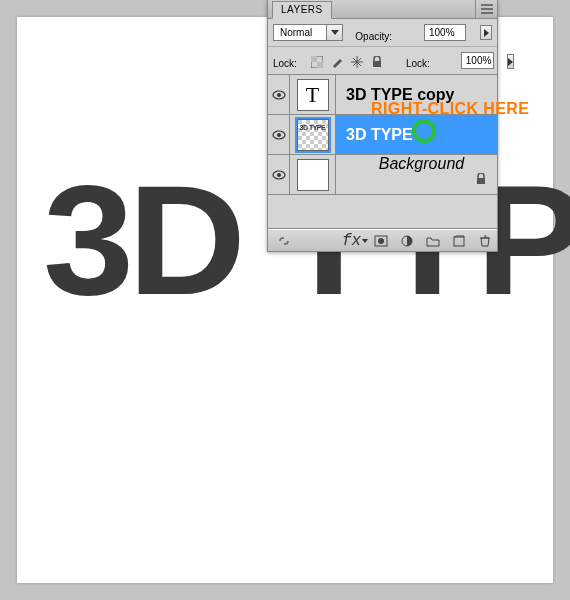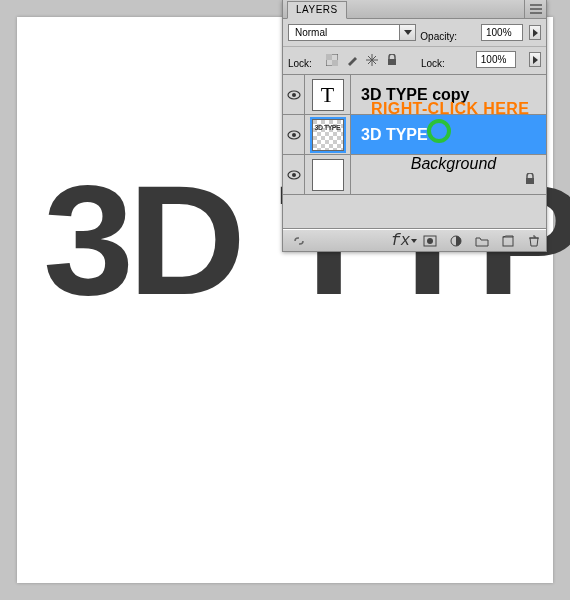--- a/index.html
+++ b/index.html
@@ -28,22 +28,22 @@
     letter-spacing: -6px;
     color: #393939;
     white-space: nowrap;
     transform: scaleX(1.05);
     transform-origin: left center;
   }
 
   
   .panel {
     position: absolute;
-    left: 282px; top: 0;
-    width: 265px;
+    left: 267px; top: 0;
+    width: 231px;
     background: #a3a3a3;
     border: 1px solid #888;
     border-top: none;
     box-shadow: 0 1px 4px rgba(0,0,0,.35);
     font-size: 10px;
     color: #000;
   }
   .panel-tab-row {
     display: flex;
     align-items: stretch;
@@ -66,21 +66,21 @@
     display: flex; align-items: center; justify-content: center;
     border-left: 1px solid #8a8a8a;
     color: #444;
   }
   .panel-menu-btn svg { width: 12px; height: 10px; }
 
   .ctrl-row {
     display: flex;
     align-items: center;
     padding: 4px 5px;
-    gap: 4px;
+    gap: 12px;
     background: #d5d5d5;
     border-bottom: 1px solid #b0b0b0;
   }
   .blend-mode {
     flex: 1;
     display: flex;
     background: #fff;
     border: 1px solid #7d7d7d;
     height: 17px;
     align-items: center;
@@ -97,21 +97,21 @@
     background:#fff; border:1px solid #7d7d7d; height:17px;
     padding: 0 2px 0 4px; width: 42px; margin-left: 20px;
   }
   .pct-arrow {
     width:12px;height:15px;margin-left:2px;
     background:linear-gradient(#f4f4f4,#d5d5d5);
     border:1px solid #7d7d7d;
     display:flex;align-items:center;justify-content:center;
   }
   .lock-row {
-    display:flex;align-items:center;
+    display:flex;align-items:flex-end;
     padding:3px 5px 5px 5px;
     background:#d5d5d5;
     border-bottom:1px solid #8a8a8a;
     gap:11px;
   }
   .lock-icons { display:flex; gap:6px; margin-left:2px;}
   .lock-icons span {
     width:14px;height:14px;
     display:flex;align-items:center;justify-content:center;
     font-size:10px;color:#333;

